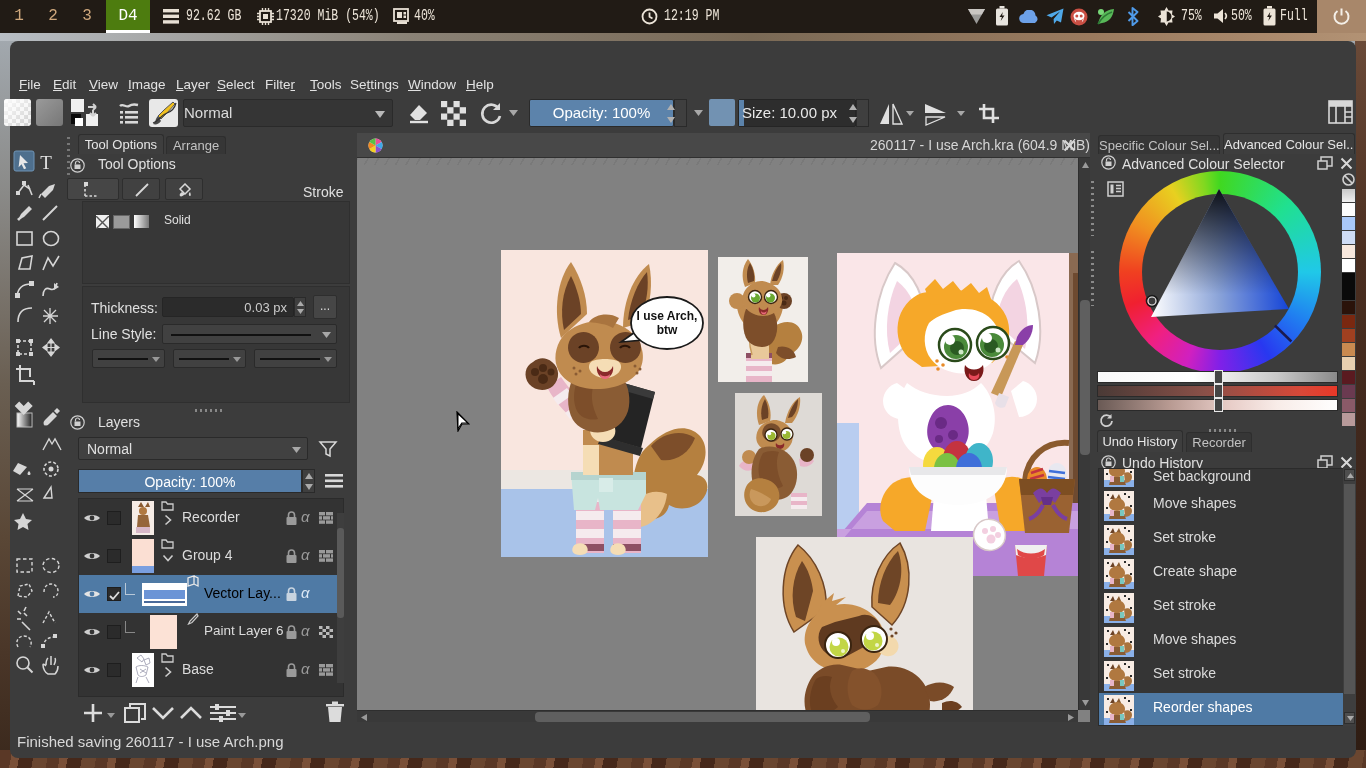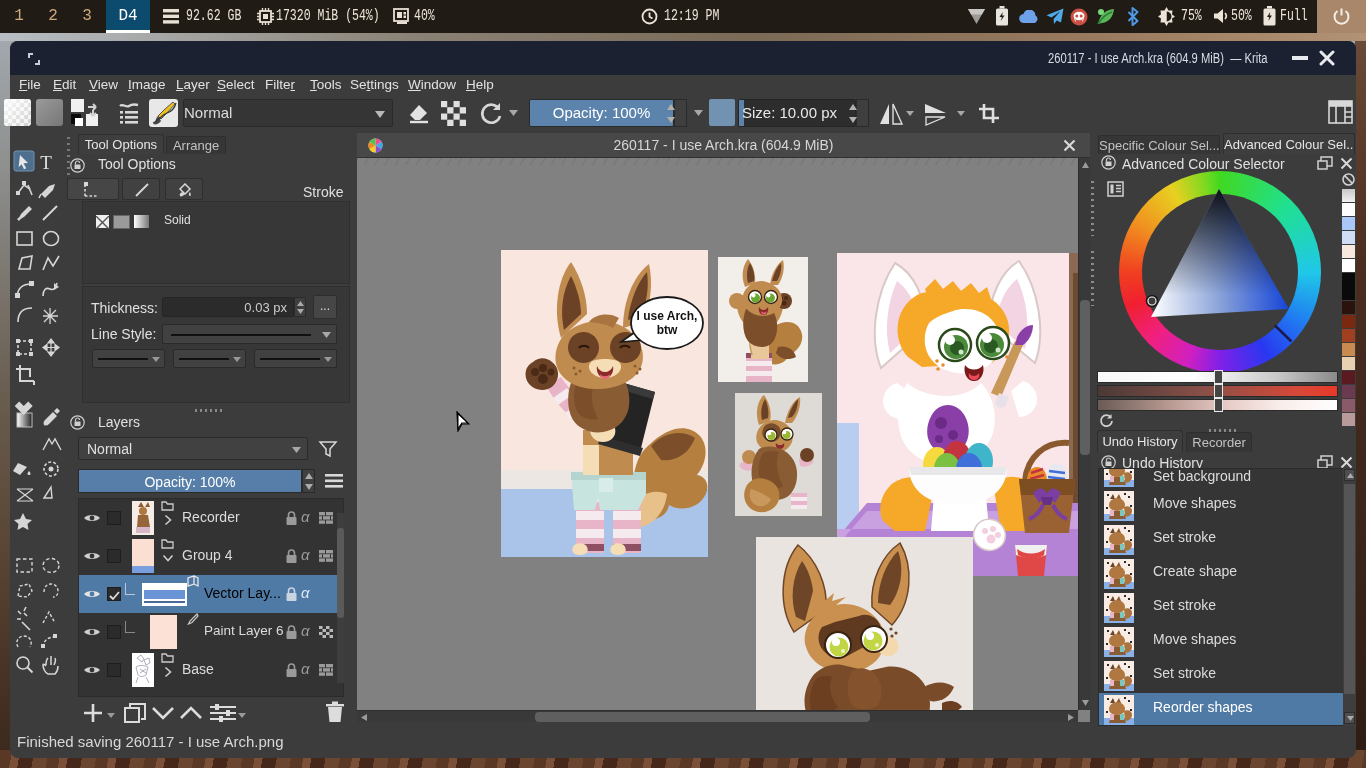--- a/index.html
+++ b/index.html
@@ -50,21 +50,21 @@
 
 #toolbox { position:absolute; left:0; top:92px; width:57px; height:589px; background:#3c3c3c; }
 
 
 #leftdock { position:absolute; left:57px; top:92px; width:287px; height:589px; background:#3c3c3c; }
 
 
 #canvasarea { position:absolute; left:346px; top:92px; width:738px; height:589px; background:#3c3c3c; }
 #subwin { position:absolute; left:1px; top:0px; width:733px; height:589px; background:#818181; overflow:hidden; }
 #subtitle { position:absolute; left:0; top:0; width:733px; height:25px; background:#484848;
-  color:#d6d6d6; font-size:14px; text-align:center; line-height:25px; border-bottom:1px solid #303030; }
+  color:#d6d6d6; font-size:14px; text-align:right; line-height:25px; border-bottom:1px solid #303030; }
 
 
 .lrow { position:absolute; left:0; width:266px; height:38px; }
 .lrow .eye { position:absolute; left:4px; top:13px; width:18px; height:12px; }
 .lrow .chk { position:absolute; left:28px; top:12px; width:14px; height:14px; background:#2b2b2b; border:1px solid #1e1e1e; }
 .lrow .fold { position:absolute; width:13px; height:11px; }
 .lname { position:absolute; top:10px; font-size:14px; color:#dcdcdc; }
 .alpha { position:absolute; top:9px; font-size:15px; font-style:italic; color:#9a9a9a; }
 .lrow .lko { position:absolute; top:12px; width:13px; height:15px; }
 .lrow .grid { position:absolute; top:13px; width:14px; height:12px; }
@@ -93,21 +93,21 @@
 <body>
 <div id="root">
   <div id="wall"></div>
   <div id="wallstrip"></div>
   <div id="wallright"></div>
   <div id="wallbottom"></div>
   <div id="topbar">
     <span class="ws" style="left:8px;width:22px;">1</span>
     <span class="ws" style="left:42px;width:22px;">2</span>
     <span class="ws" style="left:76px;width:22px;">3</span>
-    <span class="ws" style="left:106px;width:44px;background:#0c4a6e;color:#fff;border-bottom:3px solid #fff;">D4</span>
+    <span class="ws" style="left:106px;width:44px;background:#4d7c0f;color:#fff;border-bottom:3px solid #fff;">D4</span>
     <span class="abs ico" style="left:162px;top:8px;">
       <svg width="18" height="17" viewBox="0 0 18 17">
           <g fill="#e8e0d4">
             <rect x="1" y="1" width="16" height="3.4"></rect>
             <rect x="1" y="6.6" width="16" height="3.4"></rect>
             <rect x="1" y="12.2" width="16" height="3.4"></rect>
           </g>
         </svg></span>
     <span class="abs txt" style="left:186px;top:7px;">92.62 GB</span>
     <span class="abs ico" style="left:257px;top:8px;">
@@ -193,35 +193,20 @@
         </svg></span>
     <span class="abs txt" style="left:1280px;top:7px;">Full</span>
     <span class="abs" style="left:1317px;top:0px;width:49px;height:33px;background:#a8876a;">
       <svg style="position:absolute;left:15px;top:7px;" width="19" height="19" viewBox="0 0 19 19">
           <path d="M5.5 4a7 7 0 1 0 8 0" fill="none" stroke="#f4efe8" stroke-width="2"></path>
           <path d="M9.5 1.5v7" stroke="#f4efe8" stroke-width="2"></path>
         </svg>
       </span>
   </div>
   <div id="win">
-    <div id="titlebar">
-      <svg class="abs" style="left:16px;top:10px;" width="16" height="16" viewBox="0 0 16 16">
-          <g fill="none" stroke="#c8ccd4" stroke-width="2">
-            <path d="M3 7V3h4"></path>
-            <path d="M13 9v4H9"></path>
-          </g>
-        </svg>
-      <span class="abs" style="left:1038px;top:9px;font-size:14px;transform:scaleX(.8);transform-origin:0 50%;white-space:nowrap;">260117 - I use Arch.kra (604.9 MiB)&nbsp; — Krita</span>
-      <svg class="abs" style="left:1282px;top:15px;" width="16" height="4" viewBox="0 0 16 4">
-          <rect width="16" height="4" fill="#e8eaf0"></rect>
-        </svg>
-      <svg class="abs" style="left:1309px;top:9px;" width="16" height="16" viewBox="0 0 16 16">
-          <path d="M2 2l12 12M14 2L2 14" stroke="#e8eaf0" stroke-width="3" stroke-linecap="round"></path>
-        </svg>
-    </div>
     <div id="menubar">
       <span style="left:9px;"><u>F</u>ile</span>
       <span style="left:43px;"><u>E</u>dit</span>
       <span style="left:79px;"><u>V</u>iew</span>
       <span style="left:118px;"><u>I</u>mage</span>
       <span style="left:166px;"><u>L</u>ayer</span>
       <span style="left:207px;"><u>S</u>elect</span>
       <span style="left:255px;">Filte<u>r</u></span>
       <span style="left:300px;"><u>T</u>ools</span>
       <span style="left:340px;">Se<u>t</u>tings</span>

